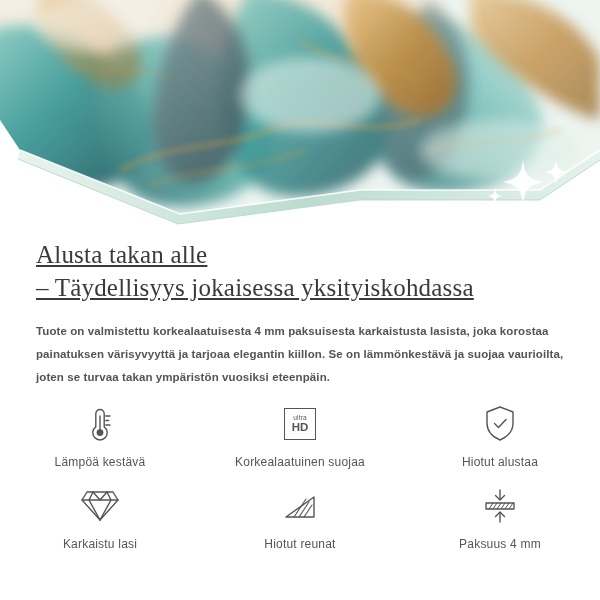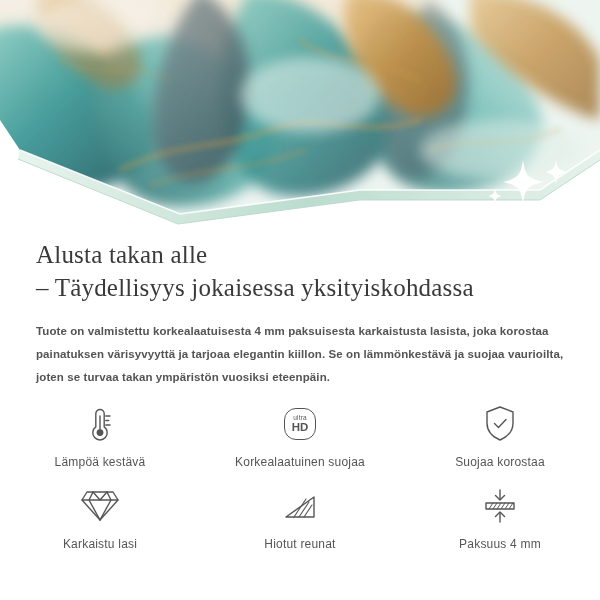--- a/index.html
+++ b/index.html
@@ -44,20 +44,21 @@
   }
   .headline {
     margin: 0;
     padding: 10px 36px 0 36px;
     font-family: "Liberation Serif", serif;
     font-weight: normal;
     color: #3a3a3a;
     font-size: 25px;
     line-height: 1.32;
     letter-spacing: 0.2px;
+    text-decoration: underline;
   }
   .headline .line2 {
     display: block;
   }
   .bodytext {
     margin: 0;
     padding: 16px 36px 0 36px;
     font-size: 11.5px;
     line-height: 2.0;
     color: #545454;
@@ -104,21 +105,21 @@
     stroke-linecap: round;
     stroke-linejoin: round;
   }
   .icon-fill {
     fill: #555555;
   }
   .hd-box {
     width: 30px;
     height: 30px;
     border: 1.4px solid #555555;
-    border-radius: 12px;
+    border-radius: 0;
     display: flex;
     flex-direction: column;
     align-items: center;
     justify-content: center;
     line-height: 1;
   }
   .hd-top {
     font-size: 6.5px;
     color: #555555;
     letter-spacing: 0.2px;
@@ -276,21 +277,21 @@
 
     <div class="feature">
       <div class="feature-icon">
         <svg width="36" height="42" viewBox="0 0 36 42">
           <g class="icon-stroke">
             <path d="M18 4 L31 9 v11 c0 8.5 -6 14 -13 17 c-7 -3 -13 -8.5 -13 -17 V9 Z"></path>
             <path d="M12.5 20.5 l4 4 l7.5 -8"></path>
           </g>
         </svg>
       </div>
-      <div class="feature-label">Suojaa korostaa</div>
+      <div class="feature-label">Hiotut alustaa</div>
     </div>
 
     <div class="feature">
       <div class="feature-icon">
         <svg width="40" height="36" viewBox="0 0 40 36">
           <g class="icon-stroke">
             <path d="M7 4 h26 l5 8 l-18 20 l-18 -20 Z"></path>
             <path d="M2 12 h36"></path>
             <path d="M13 4 l-4 8 l11 20"></path>
             <path d="M27 4 l4 8 l-11 20"></path>

